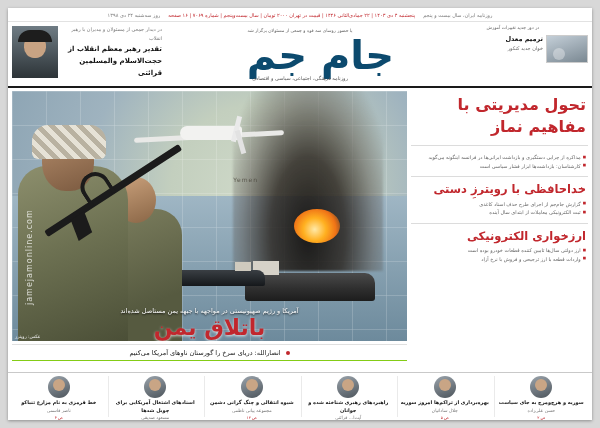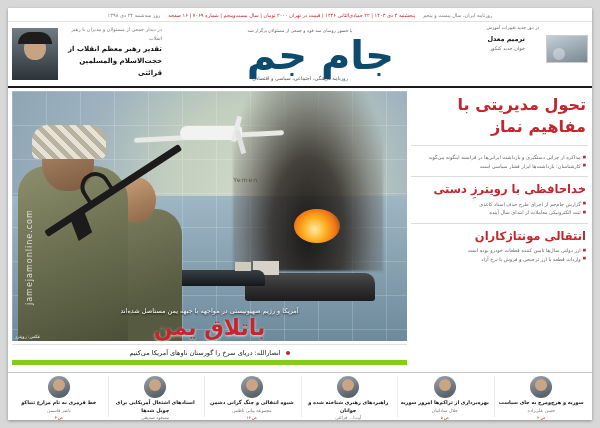--- a/index.html
+++ b/index.html
@@ -93,21 +93,21 @@
   .mast-topline {
     font-size: 4.5px;
     color: #666;
     text-align: center;
     margin-bottom: 1px;
     line-height: 1.5;
   }
 
   .teaser {
     display: flex;
-    gap: 21px;
+    gap: 3px;
     align-items: flex-start;
     font-size: 6px;
     color: #222;
     line-height: 1.5;
     text-align: right;
   }
   .teaser .thumb {
     width: 40px;
     height: 26px;
     flex: none;
@@ -127,21 +127,21 @@
     border-radius: 50%;
     background: rgba(255,255,255,0.35);
   }
   .teaser .tx { flex: 1; }
   .teaser .tx b { display: block; font-size: 6.5px; color: #111; }
   .teaser .tx span { display: block; font-size: 5px; color: #666; }
 
   .leader-box {
     display: flex;
     gap: 1px;
-    align-items: flex-end;
+    align-items: center;
   }
   .leader-photo {
     width: 46px;
     height: 52px;
     flex: none;
     background: linear-gradient(180deg,#6f7c84,#2d3438);
     position: relative;
     overflow: hidden;
   }
   .leader-photo:before {
@@ -427,21 +427,21 @@
     position: absolute;
     left: 3px;
     bottom: 2px;
     font-size: 4.5px;
     color: #eee;
   }
   .sub-banner {
     margin-top: 3px;
     height: 15px;
     border-top: 1px solid #e0e0e0;
-    border-bottom: 5px solid #84cc16;
+    border-bottom: 1px solid #84cc16;
     display: flex;
     align-items: center;
     justify-content: center;
     gap: 5px;
     font-size: 6.5px;
     color: #1a1a1a;
   }
   .sub-banner .dot {
     width: 4px; height: 4px;
     border-radius: 50%;
@@ -599,21 +599,21 @@
       <div class="r-item">
         <div class="r-head">خداحافظی با رویترزِ دستی</div>
         <div class="r-sub">
           <span class="b">گزارش جام‌جم از اجرای طرح حذف اسناد کاغذی</span>
           <span class="b">ثبت الکترونیکی معاملات از ابتدای سال آینده</span>
         </div>
       </div>
       <div class="hr"></div>
 
       <div class="r-item">
-        <div class="r-head">انتقالی مونتاژکاران</div>
+        <div class="r-head">ارزخواری الکترونیکی</div>
         <div class="r-sub">
           <span class="b">ارز دولتی سال‌ها تامین کننده قطعات خودرو بوده است</span>
           <span class="b">واردات قطعه با ارز ترجیحی و فروش با نرخ آزاد</span>
         </div>
       </div>
 
     </div>
 
     <div class="col-photo">
       <div class="photo">

